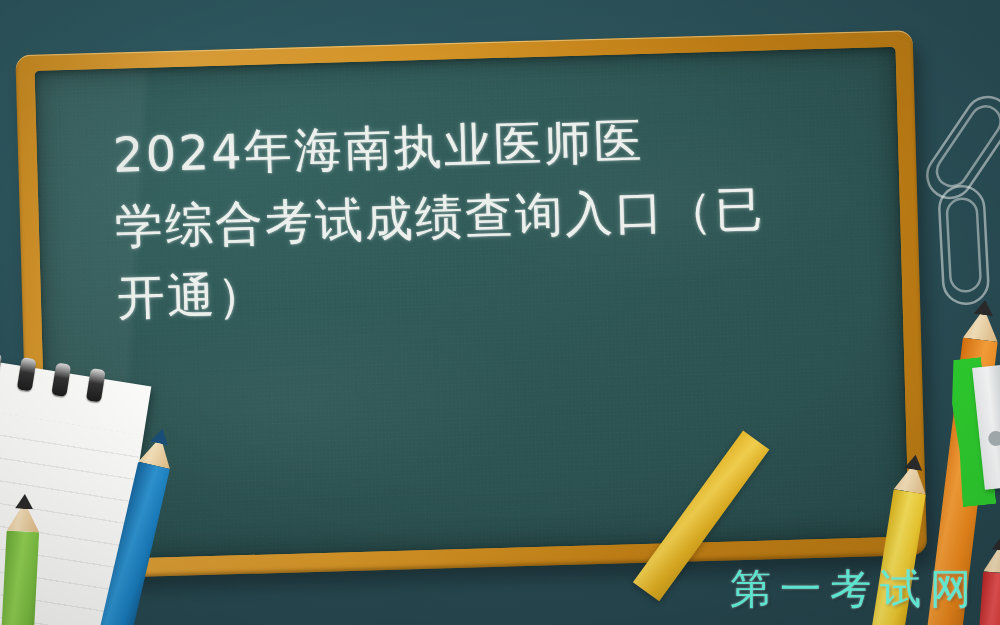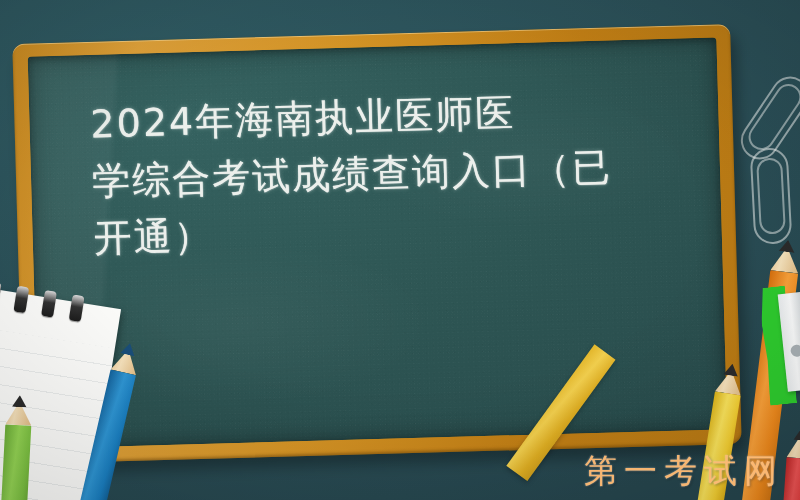--- a/index.html
+++ b/index.html
@@ -209,21 +209,21 @@
     transform: rotate(36deg);
     transform-origin: 50% 0%;
     box-shadow: 1px 2px 5px rgba(0,0,0,0.25);
   }
 
   
   .watermark {
     position: absolute;
     right: 16px;
     bottom: 6px;
-    color: #fdba74;
+    color: #5eead4;
     font-family: "DejaVu Sans", sans-serif;
     font-size: 33px;
     letter-spacing: 7px;
     white-space: nowrap;
     text-shadow: 0 0 2px rgba(255,255,255,0.6), 1px 1px 3px rgba(0,0,0,0.45);
     opacity: 0.97;
   }
 </style>
 </head>
 <body>

